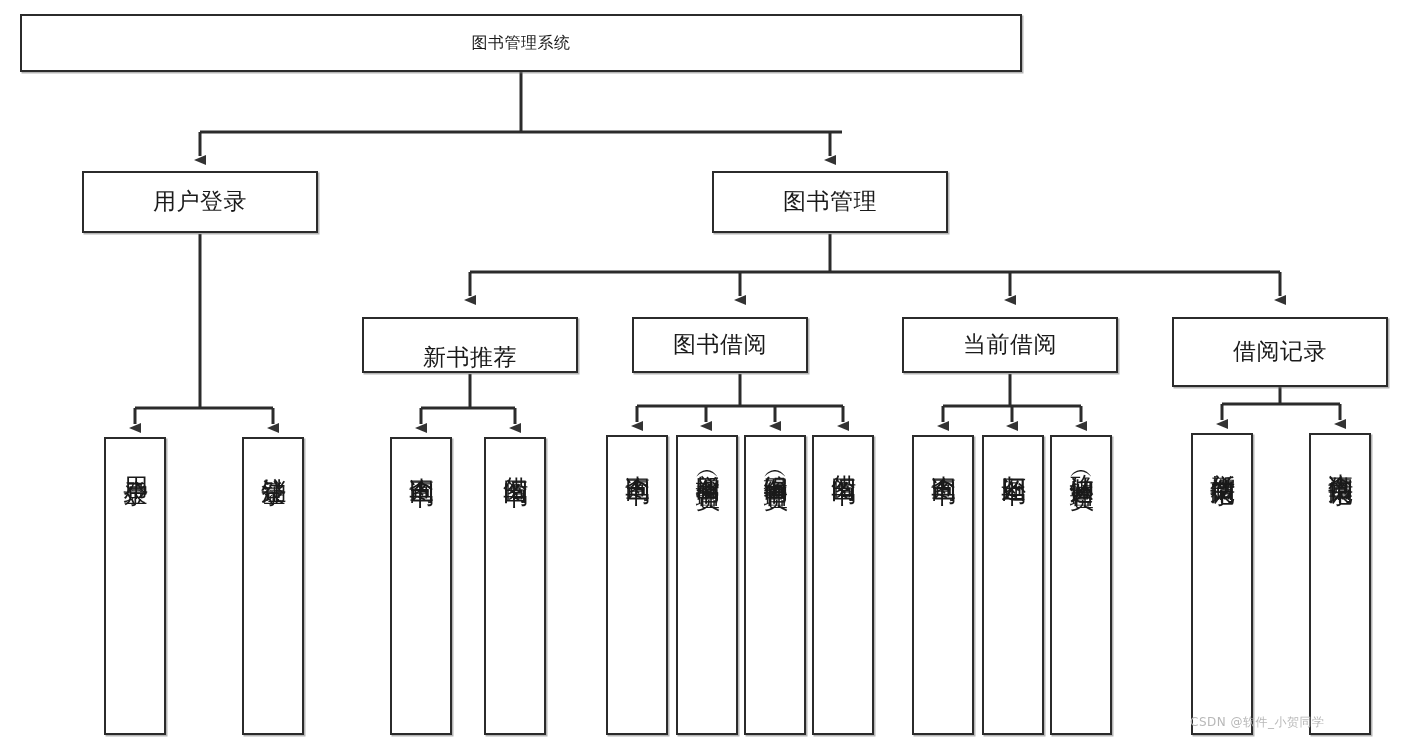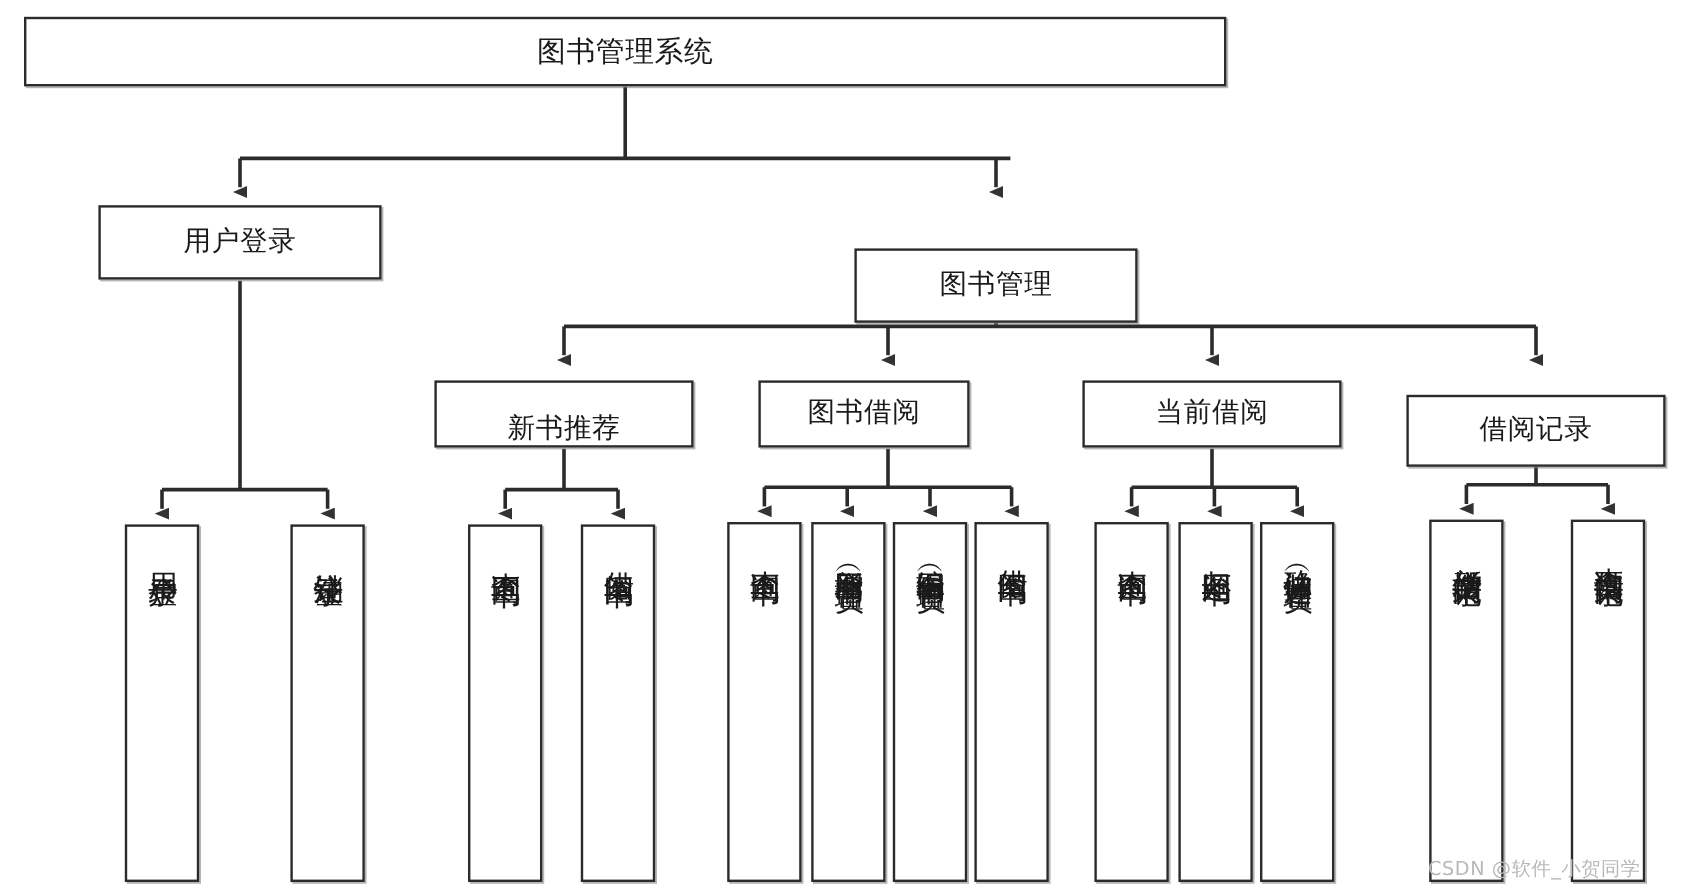--- a/index.html
+++ b/index.html
@@ -41,42 +41,42 @@
   .node .label {
     display: block;
     line-height: 1.12;
     letter-spacing: 0.5px;
   }
   
   .node.horiz .label {
     writing-mode: horizontal-tb;
     font-size: 23px;
   }
-  .node.root .label { font-size: 24px; }
+  .node.root .label { font-size: 16px; }
   
   .node.vert {
     align-items: flex-start;
     justify-content: center;
     padding-top: 18px;
   }
   .node.vert .label {
     writing-mode: vertical-rl;
     text-orientation: upright;
     font-size: 25px;
     line-height: 1.22;
     letter-spacing: 2px;
     white-space: nowrap;
   }
   .node.vert.two-col .label {
     font-size: 24px;
   }
   .watermark {
     position: absolute;
     color: #b8b8b8;
-    font-size: 16px;
+    font-size: 12px;
     white-space: nowrap;
     letter-spacing: 0.5px;
     font-family: "DejaVu Sans", "Liberation Sans", sans-serif;
   }
 </style>
 </head>
 <body>
 
 <div id="canvas">
 
@@ -131,37 +131,37 @@
   </svg>
 
   <div class="node horiz root" style="left:20px; top:14px; width:1002px; height:58px;">
     <span class="label">图书管理系统</span>
   </div>
 
   <div class="node horiz" style="left:82px; top:171px; width:236px; height:62px;">
     <span class="label">用户登录</span>
   </div>
 
-  <div class="node horiz" style="left:712px; top:171px; width:236px; height:62px;margin-top:36px;">
+  <div class="node horiz" style="left:712px; top:171px; width:236px; height:62px;">
     <span class="label">图书管理</span>
   </div>
 
   <div class="node horiz" style="left:362px; top:317px; width:216px; height:56px;align-items:flex-end;">
     <span class="label">新书推荐</span>
   </div>
 
   <div class="node horiz" style="left:632px; top:317px; width:176px; height:56px;">
     <span class="label">图书借阅</span>
   </div>
 
   <div class="node horiz" style="left:902px; top:317px; width:216px; height:56px;">
     <span class="label">当前借阅</span>
   </div>
 
-  <div class="node horiz" style="left:1172px; top:329px; width:216px; height:60px;">
+  <div class="node horiz" style="left:1172px; top:317px; width:216px; height:70px;">
     <span class="label">借阅记录</span>
   </div>
 
   <div class="node vert" style="left:104px; top:437px; width:62px; height:298px;">
     <span class="label">用户登录</span>
   </div>
 
   <div class="node vert" style="left:242px; top:437px; width:62px; height:298px;">
     <span class="label">注销登录</span>
   </div>

